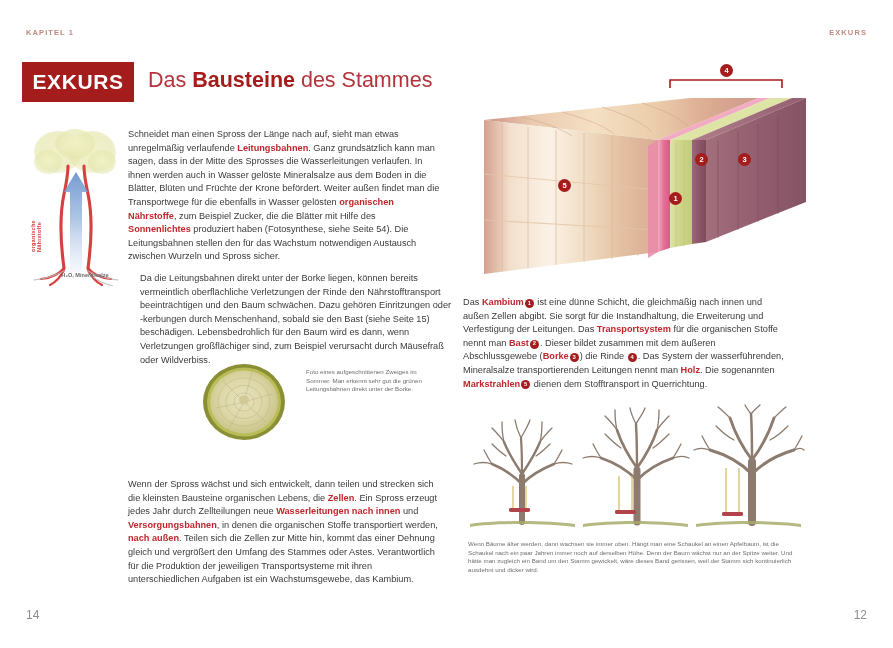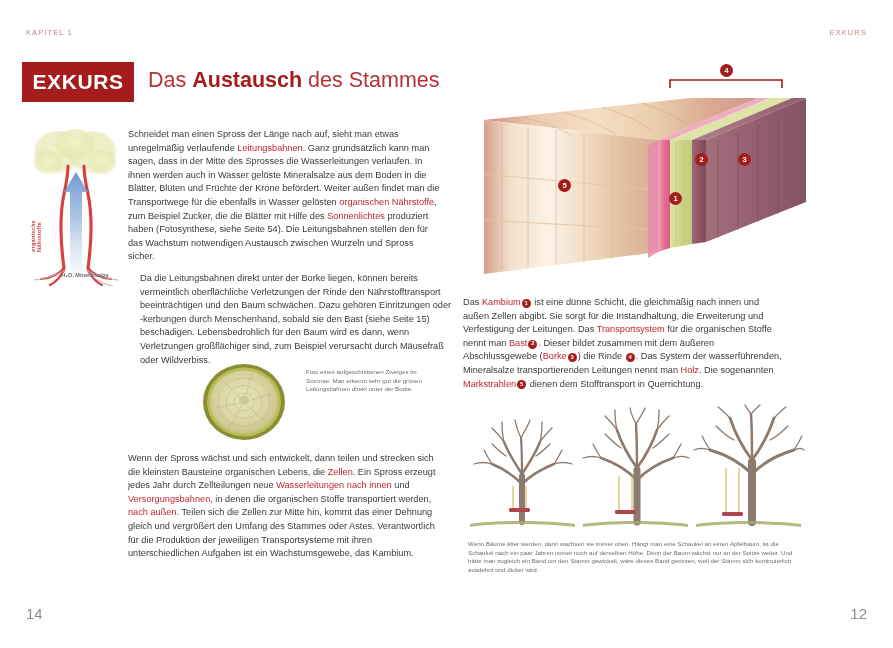--- a/index.html
+++ b/index.html
@@ -22,31 +22,31 @@
     background: #ffffff;
   }
 
   
   .running-head {
     position: absolute;
     top: 28px;
     font-size: 7.5px;
     letter-spacing: 1.1px;
     color: #c08a82;
-    font-weight: normal;
+    font-weight: bold;
     text-transform: uppercase;
   }
   .running-head.left  { left: 26px; }
   .running-head.right { right: 26px; }
 
   
   .folio {
     position: absolute;
     bottom: 26px;
-    font-size: 15px;
+    font-size: 12px;
     color: #8c8c8c;
   }
   .folio.left  { left: 26px; }
   .folio.right { right: 26px; }
 
   
   #banner {
     position: absolute;
     left: 22px;
     top: 62px;
@@ -76,26 +76,26 @@
 
   
   .body-col {
     position: absolute;
     font-size: 9.2px;
     line-height: 13.6px;
     color: #3a3a3a;
     text-align: left;
   }
   .body-col p { margin: 0 0 13px 0; }
-  .hl { color: #c0272d; font-weight: normal; margin-top: 8px; }
+  .hl { color: #c0272d; font-weight: bold; margin-top: 8px; }
 
   
   #left-body-1 { left: 128px; top: 128px; width: 312px; }
   #left-body-2 { left: 140px; top: 272px; width: 312px; }
-  #left-body-3 { left: 128px; top: 452px; width: 312px; }
+  #left-body-3 { left: 128px; top: 478px; width: 312px; }
 
   
   #right-body-1 { left: 463px; top: 296px; width: 322px; }
 
   
   .caption {
     position: absolute;
     font-size: 6.2px;
     line-height: 8.6px;
     color: #6e6e6e;
@@ -209,21 +209,21 @@
   <div class="running-head right">EXKURS</div>
 
   <div class="folio left">14</div>
   <div class="folio right">12</div>
 
   <div id="banner">
     <span class="banner-text">EXKURS</span>
   </div>
 
   <div id="chapter-title">
-    <span class="tw">Das </span><span class="tb">Austausch</span><span class="tw"> des Stammes</span>
+    <span class="tw">Das </span><span class="tb">Bausteine</span><span class="tw"> des Stammes</span>
   </div>
 
   <div id="sapling">
     <svg width="96" height="160" viewBox="0 0 96 160">
       <defs>
         <radialGradient id="foliage" cx="50%" cy="45%" r="58%">
           <stop offset="0%" stop-color="#f2f2c8" stop-opacity="0.95"></stop>
           <stop offset="70%" stop-color="#e8e9b4" stop-opacity="0.75"></stop>
           <stop offset="100%" stop-color="#dfe0a4" stop-opacity="0.3"></stop>
         </radialGradient>

